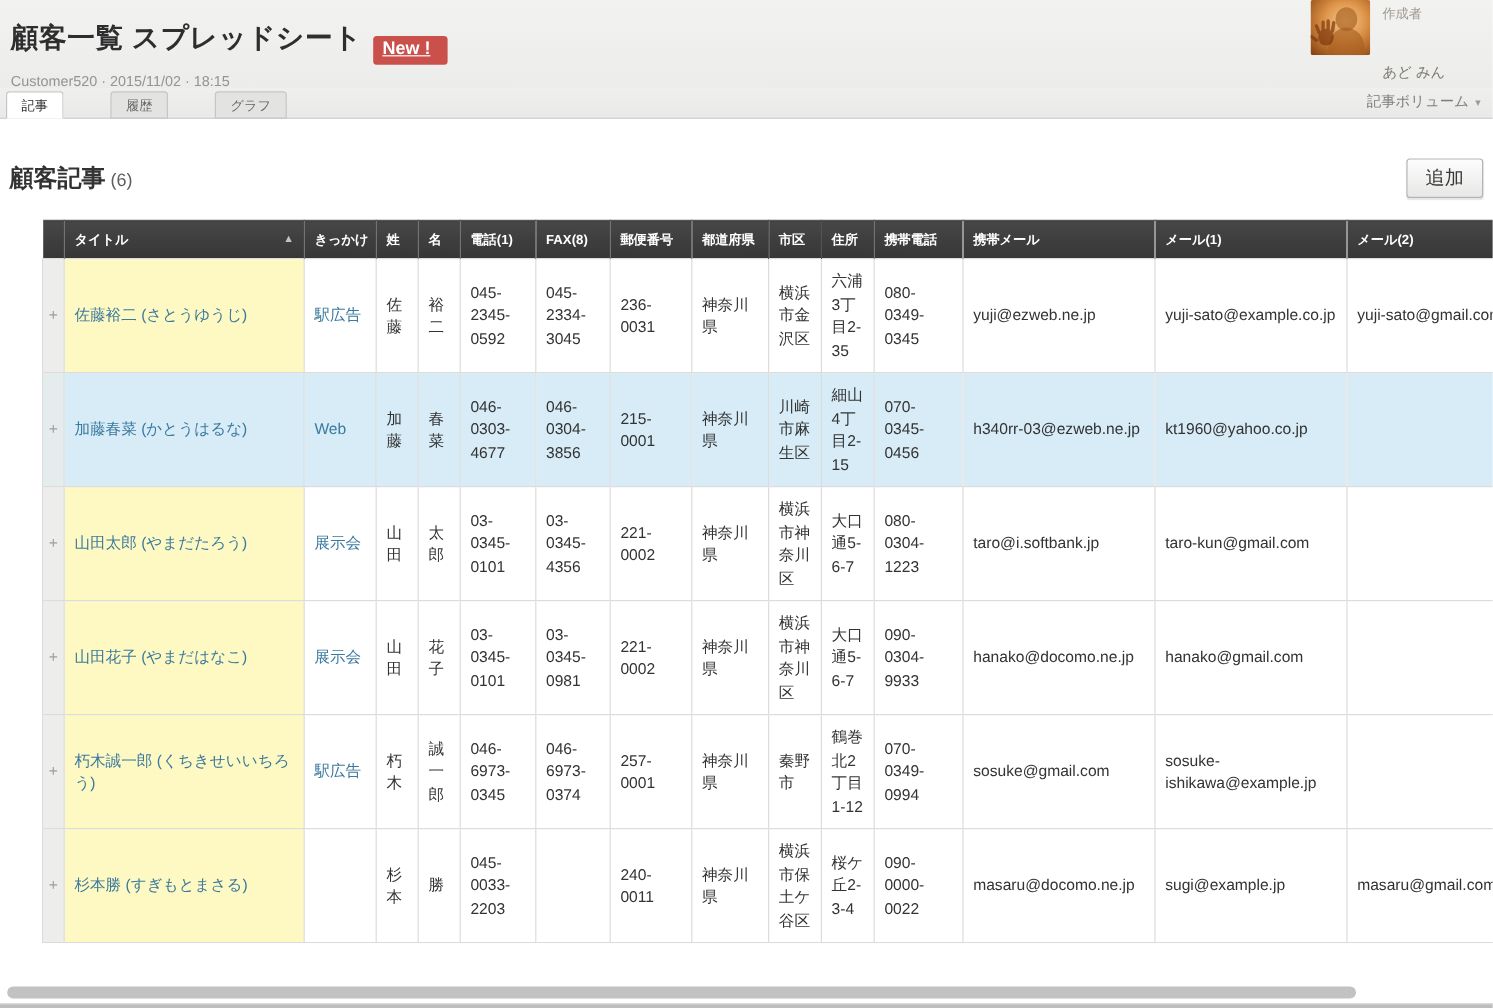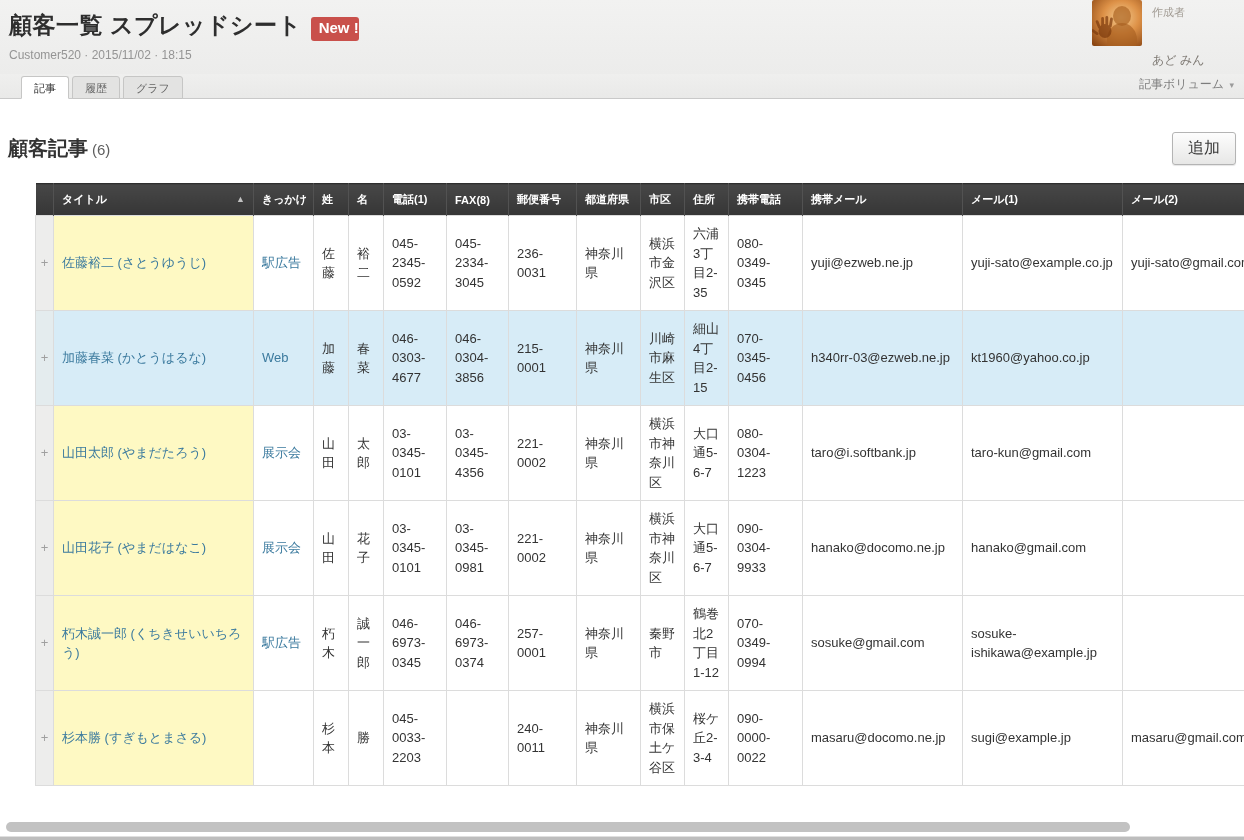--- a/index.html
+++ b/index.html
@@ -12,38 +12,38 @@
   .page { position:relative; width:1244px; height:840px; overflow:hidden; }
 
   
   .topbar {
     background:linear-gradient(#f2f2f1,#ececeb);
     padding:10px 0 0 9px; height:74px; position:relative;
   }
   .title-row { display:flex; align-items:center; }
   h1.page-title { margin:0; font-size:23px; font-weight:bold; color:#2e2e2e; letter-spacing:0.5px; }
   .new-badge {
-    margin-left:9px; margin-top:7px;
+    margin-left:9px; margin-top:20px;
     background:#c9504b; color:#fff; font-weight:bold; font-size:15px;
-    padding:1px 0 3px 8px; border-radius:3px; line-height:1.3;
+    padding:1px 14px 3px 8px; border-radius:3px; line-height:1.3;text-decoration:underline;
   }
   .subtitle { margin-top:7px; font-size:12px; color:#949494; }
 
   .creator-box { position:absolute; top:0; left:1092px; display:flex;justify-content:space-between; }
   .avatar { width:50px; height:46px; border-radius:2px; overflow:hidden; flex:0 0 auto; }
   .creator-text { margin-left:10px; padding-top:4px; font-size:11px; line-height:1.6; }
   .creator-label { color:#a09a92; }
   .creator-name { color:#7d7872; font-size:12px;margin-top:29px; }
 
   
   .tabbar {
     background:linear-gradient(#efefee,#e9e9e8);
     border-bottom:1px solid #c9c9c9;
-    height:25px; padding-left:21px;
-    display:flex; align-items:flex-end; position:relative;
+    height:25px; padding-left:5px;
+    display:flex; align-items:flex-end; position:relative;gap:36px;
   }
   .tab {
     height:23px; margin-right:3px; margin-bottom:-1px;
     padding:4px 12px 5px 12px;
     background:#e3e3e2; border:1px solid #c6c6c5;
     border-radius:3px 3px 0 0;
     font-size:11px; color:#666; cursor:default;
   }
   .tab.active { background:#fff; border-bottom:1px solid #fff; color:#333; }
   .volume {

